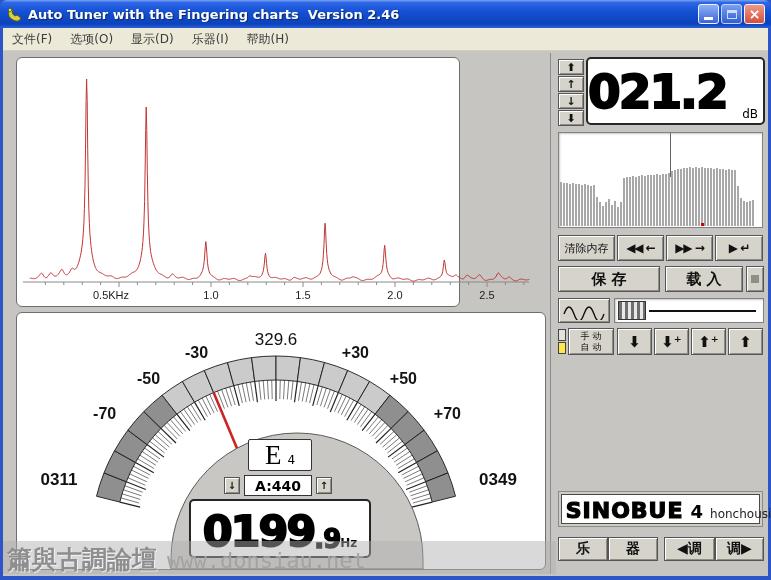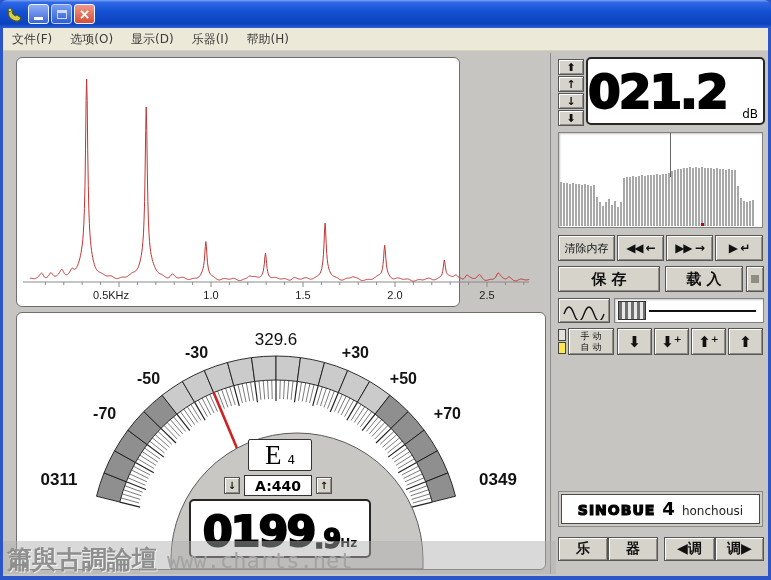--- a/index.html
+++ b/index.html
@@ -52,21 +52,21 @@
   #slider-thumb{position:absolute;left:3px;top:2px;bottom:2px;width:28px;border:1px solid #333;
     background:repeating-linear-gradient(90deg,#6f6f6f 0 3px,#e8e8e8 3px 6px);}
   #slider-line{position:absolute;left:34px;right:7px;top:50%;height:2px;margin-top:-1px;background:#111;}
   .indsq{position:absolute;width:8px;height:12px;border:1px solid #444;background:#e4e2dc;}
   .indsq.on{background:#ffe84a;}
   #out-box{left:555px;top:311px;width:205px;height:125px;background:#fff;border:1px solid #4a4a4a;border-radius:3px;
     position:absolute;display:flex;align-items:center;justify-content:center;}
   #out-label{font-size:21px;font-weight:900;letter-spacing:3px;-webkit-text-stroke:1.5px #000;}
   #instr-frame{left:555px;top:440px;width:205px;height:36px;position:absolute;background:#cfccc4;border:1px solid #8a8a8a;padding:2px;}
   #instr-box{width:100%;height:100%;background:#fff;border:1px solid #4a4a4a;display:flex;align-items:baseline;justify-content:center;gap:7px;padding-top:3px;}
-  #instr-name{font-size:14px;font-weight:900;-webkit-text-stroke:1.2px #000;letter-spacing:1px;}
+  #instr-name{font-size:22px;font-weight:900;-webkit-text-stroke:1.2px #000;letter-spacing:1px;padding-left:16px;}
   #instr-num{font-size:18px;font-weight:600;}
   #instr-tuning{font-size:12px;color:#222;}
   
   .gov{position:absolute;}
   #note-box{left:231px;top:126px;width:64px;height:32px;background:#fff;border:1px solid #333;border-radius:2px;
     display:flex;align-items:center;justify-content:center;gap:6px;}
   #note-letter{font-family:"Liberation Serif","DejaVu Serif",serif;font-size:27px;line-height:1;}
   #note-oct{font-size:12px;align-self:flex-end;padding-bottom:3px;}
   #a440-box{left:227px;top:162px;width:68px;height:21px;background:#fff;border:1px solid #333;
     display:flex;align-items:center;justify-content:center;font-size:14px;font-weight:bold;}
@@ -86,20 +86,21 @@
 </head>
 <body>
 
 <div class="screen">
 
   <div class="titlebar">
     <svg class="app-icon" viewBox="0 0 17 17">
       <path d="M3 5 q-2 6 4 9 q6 3 8-2 l-4-3 -2 1 q-3-2-3-4 l2-2 z" fill="#d8d23e" stroke="#585a10" stroke-width="1"></path>
       <circle cx="4" cy="4" r="1.6" fill="#eef06a" stroke="#585a10" stroke-width=".7"></circle>
     </svg>
+    <span class="wtitle">Auto Tuner with the Fingering charts  Version 2.46</span>
     <span class="winbtns">
       <span class="winbtn">
           <span class="glyph-min"></span>
         </span>
       <span class="winbtn max">
           <span class="glyph-max"></span>
         </span>
       <span class="winbtn close">
           <span>×</span>
         </span>
@@ -470,16 +471,16 @@
       </div>
     <div class="btn" style="left:661px;top:486px;width:51px;height:24px;font-size:14px;font-weight:bold;">
         <span>◀调</span>
       </div>
     <div class="btn" style="left:712px;top:486px;width:49px;height:24px;font-size:14px;font-weight:bold;">
         <span>调▶</span>
       </div>
 
     <div id="watermark">
       <span id="wm-forum">簫與古調論壇</span>
-      <span id="wm-site">www.charts.net</span>
+      <span id="wm-site">www.donsiau.net</span>
     </div>
   </div>
 </div>
 
 </body></html>

